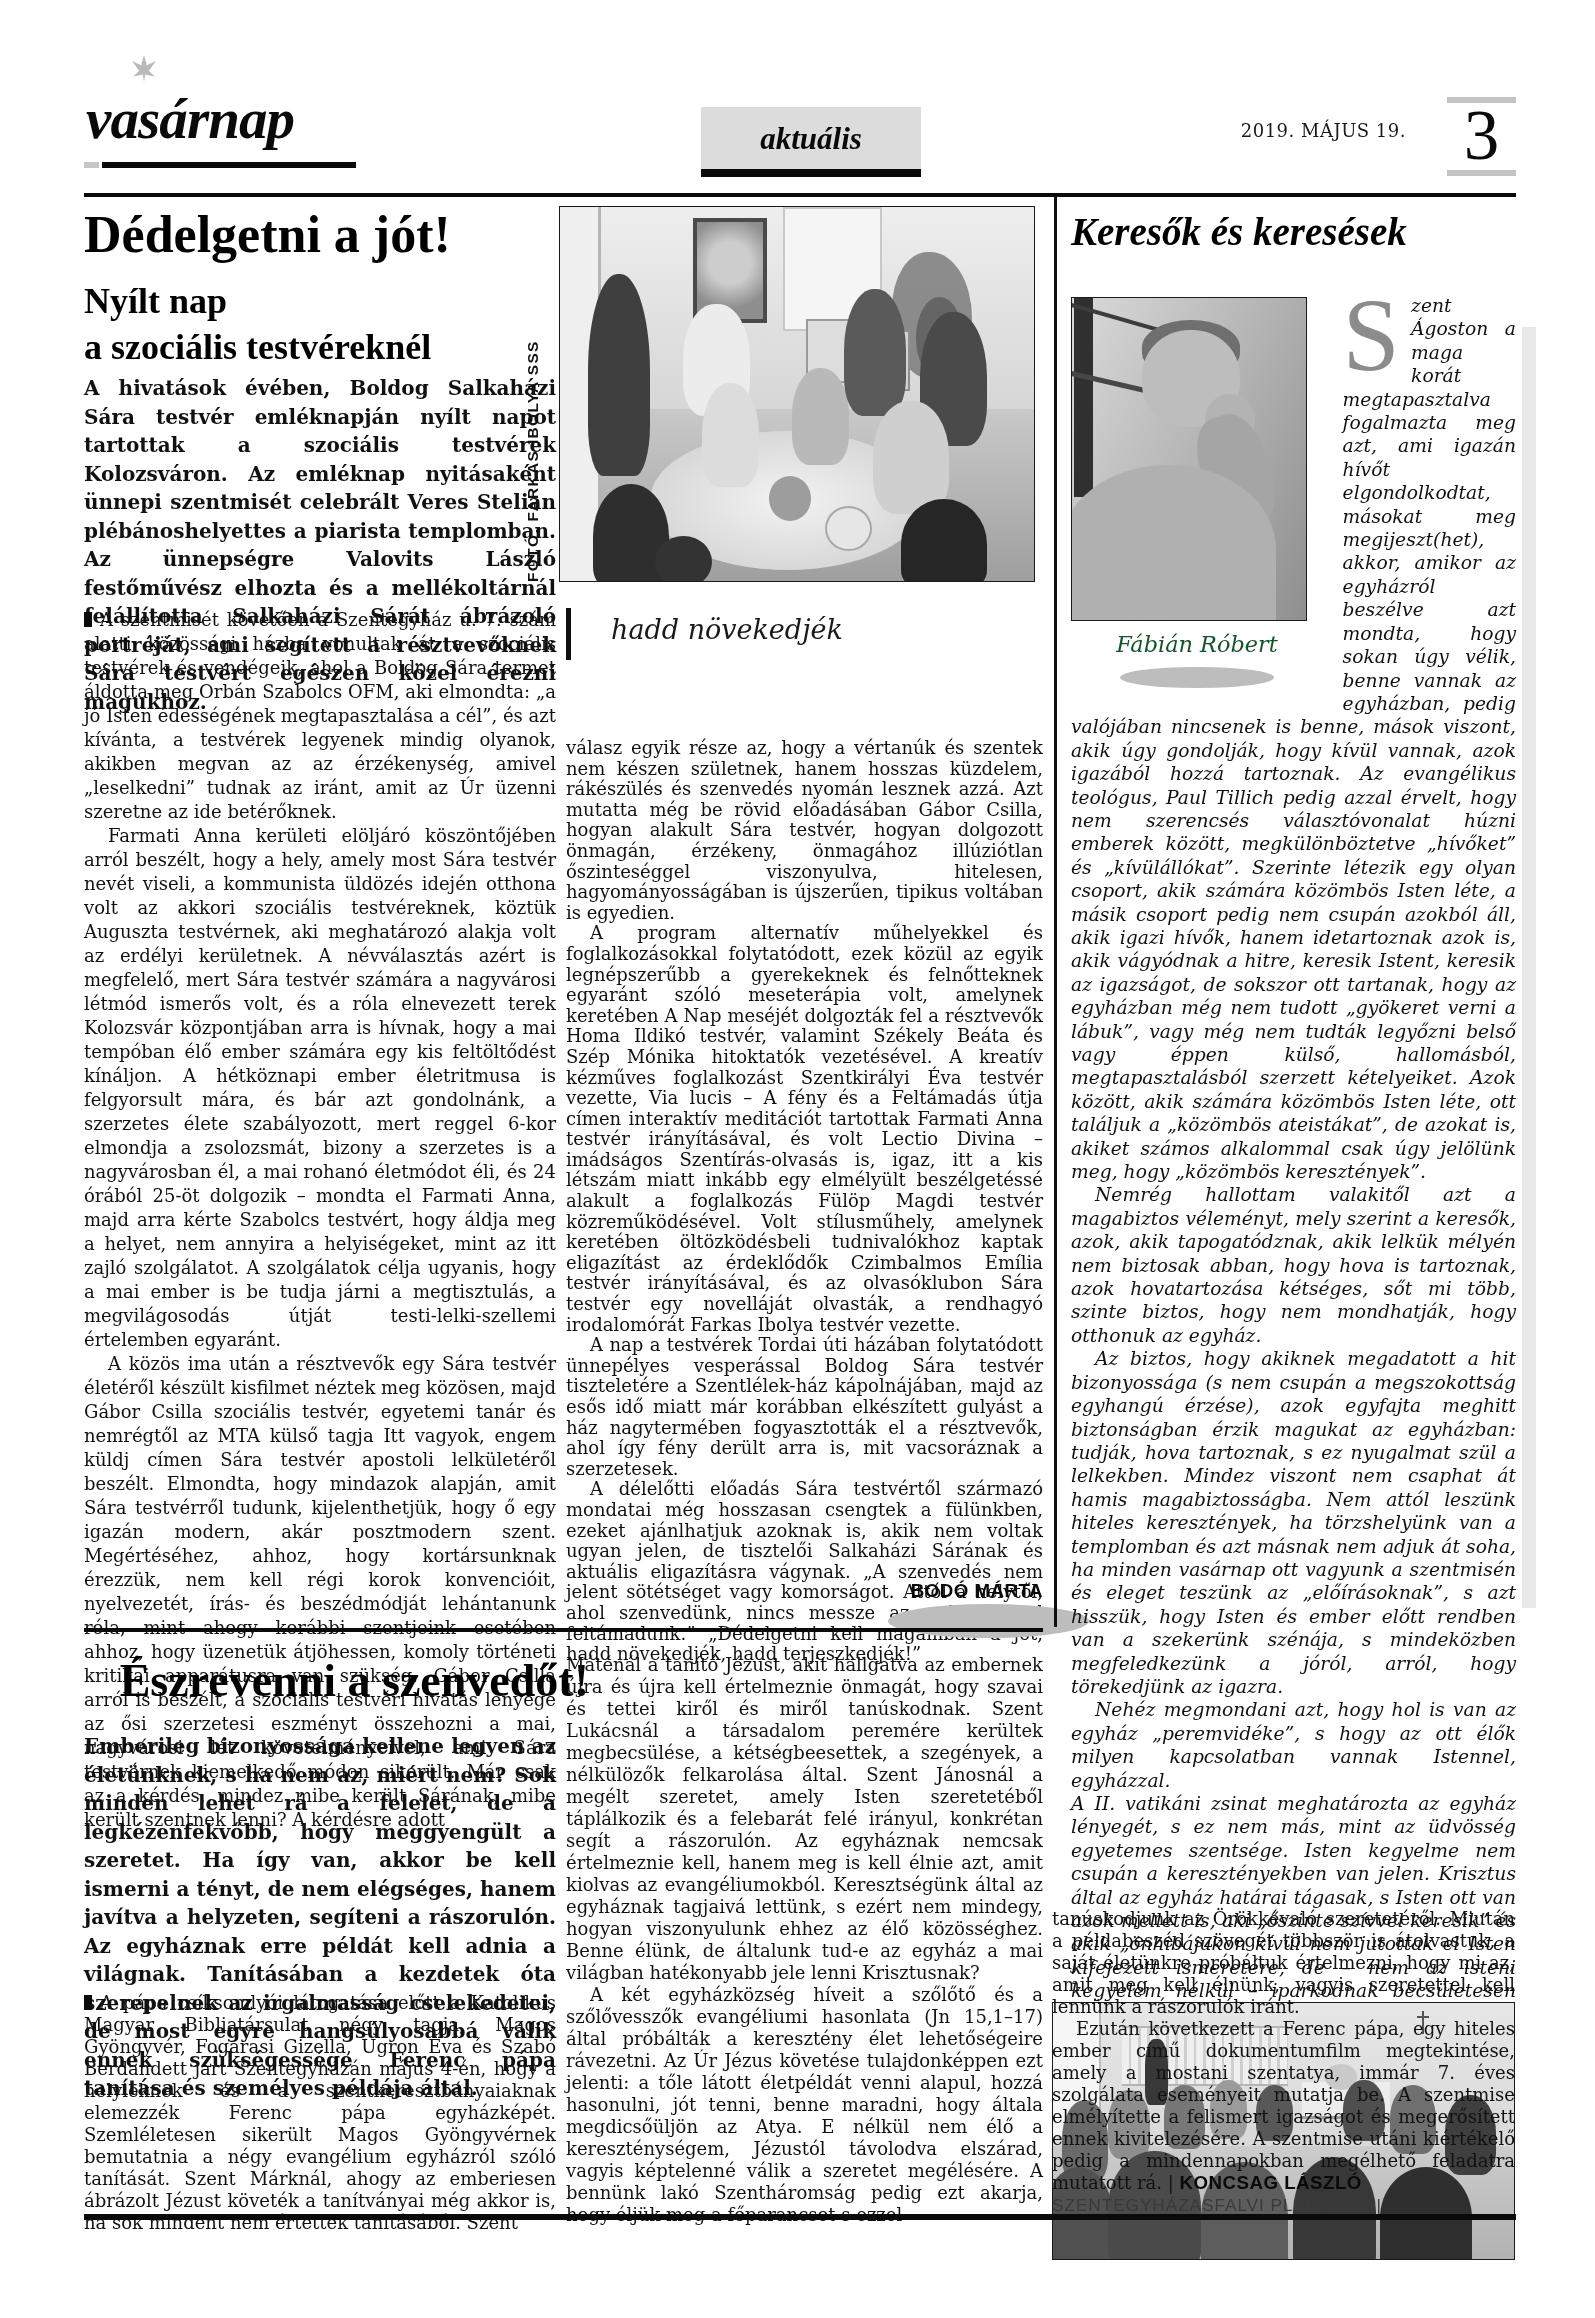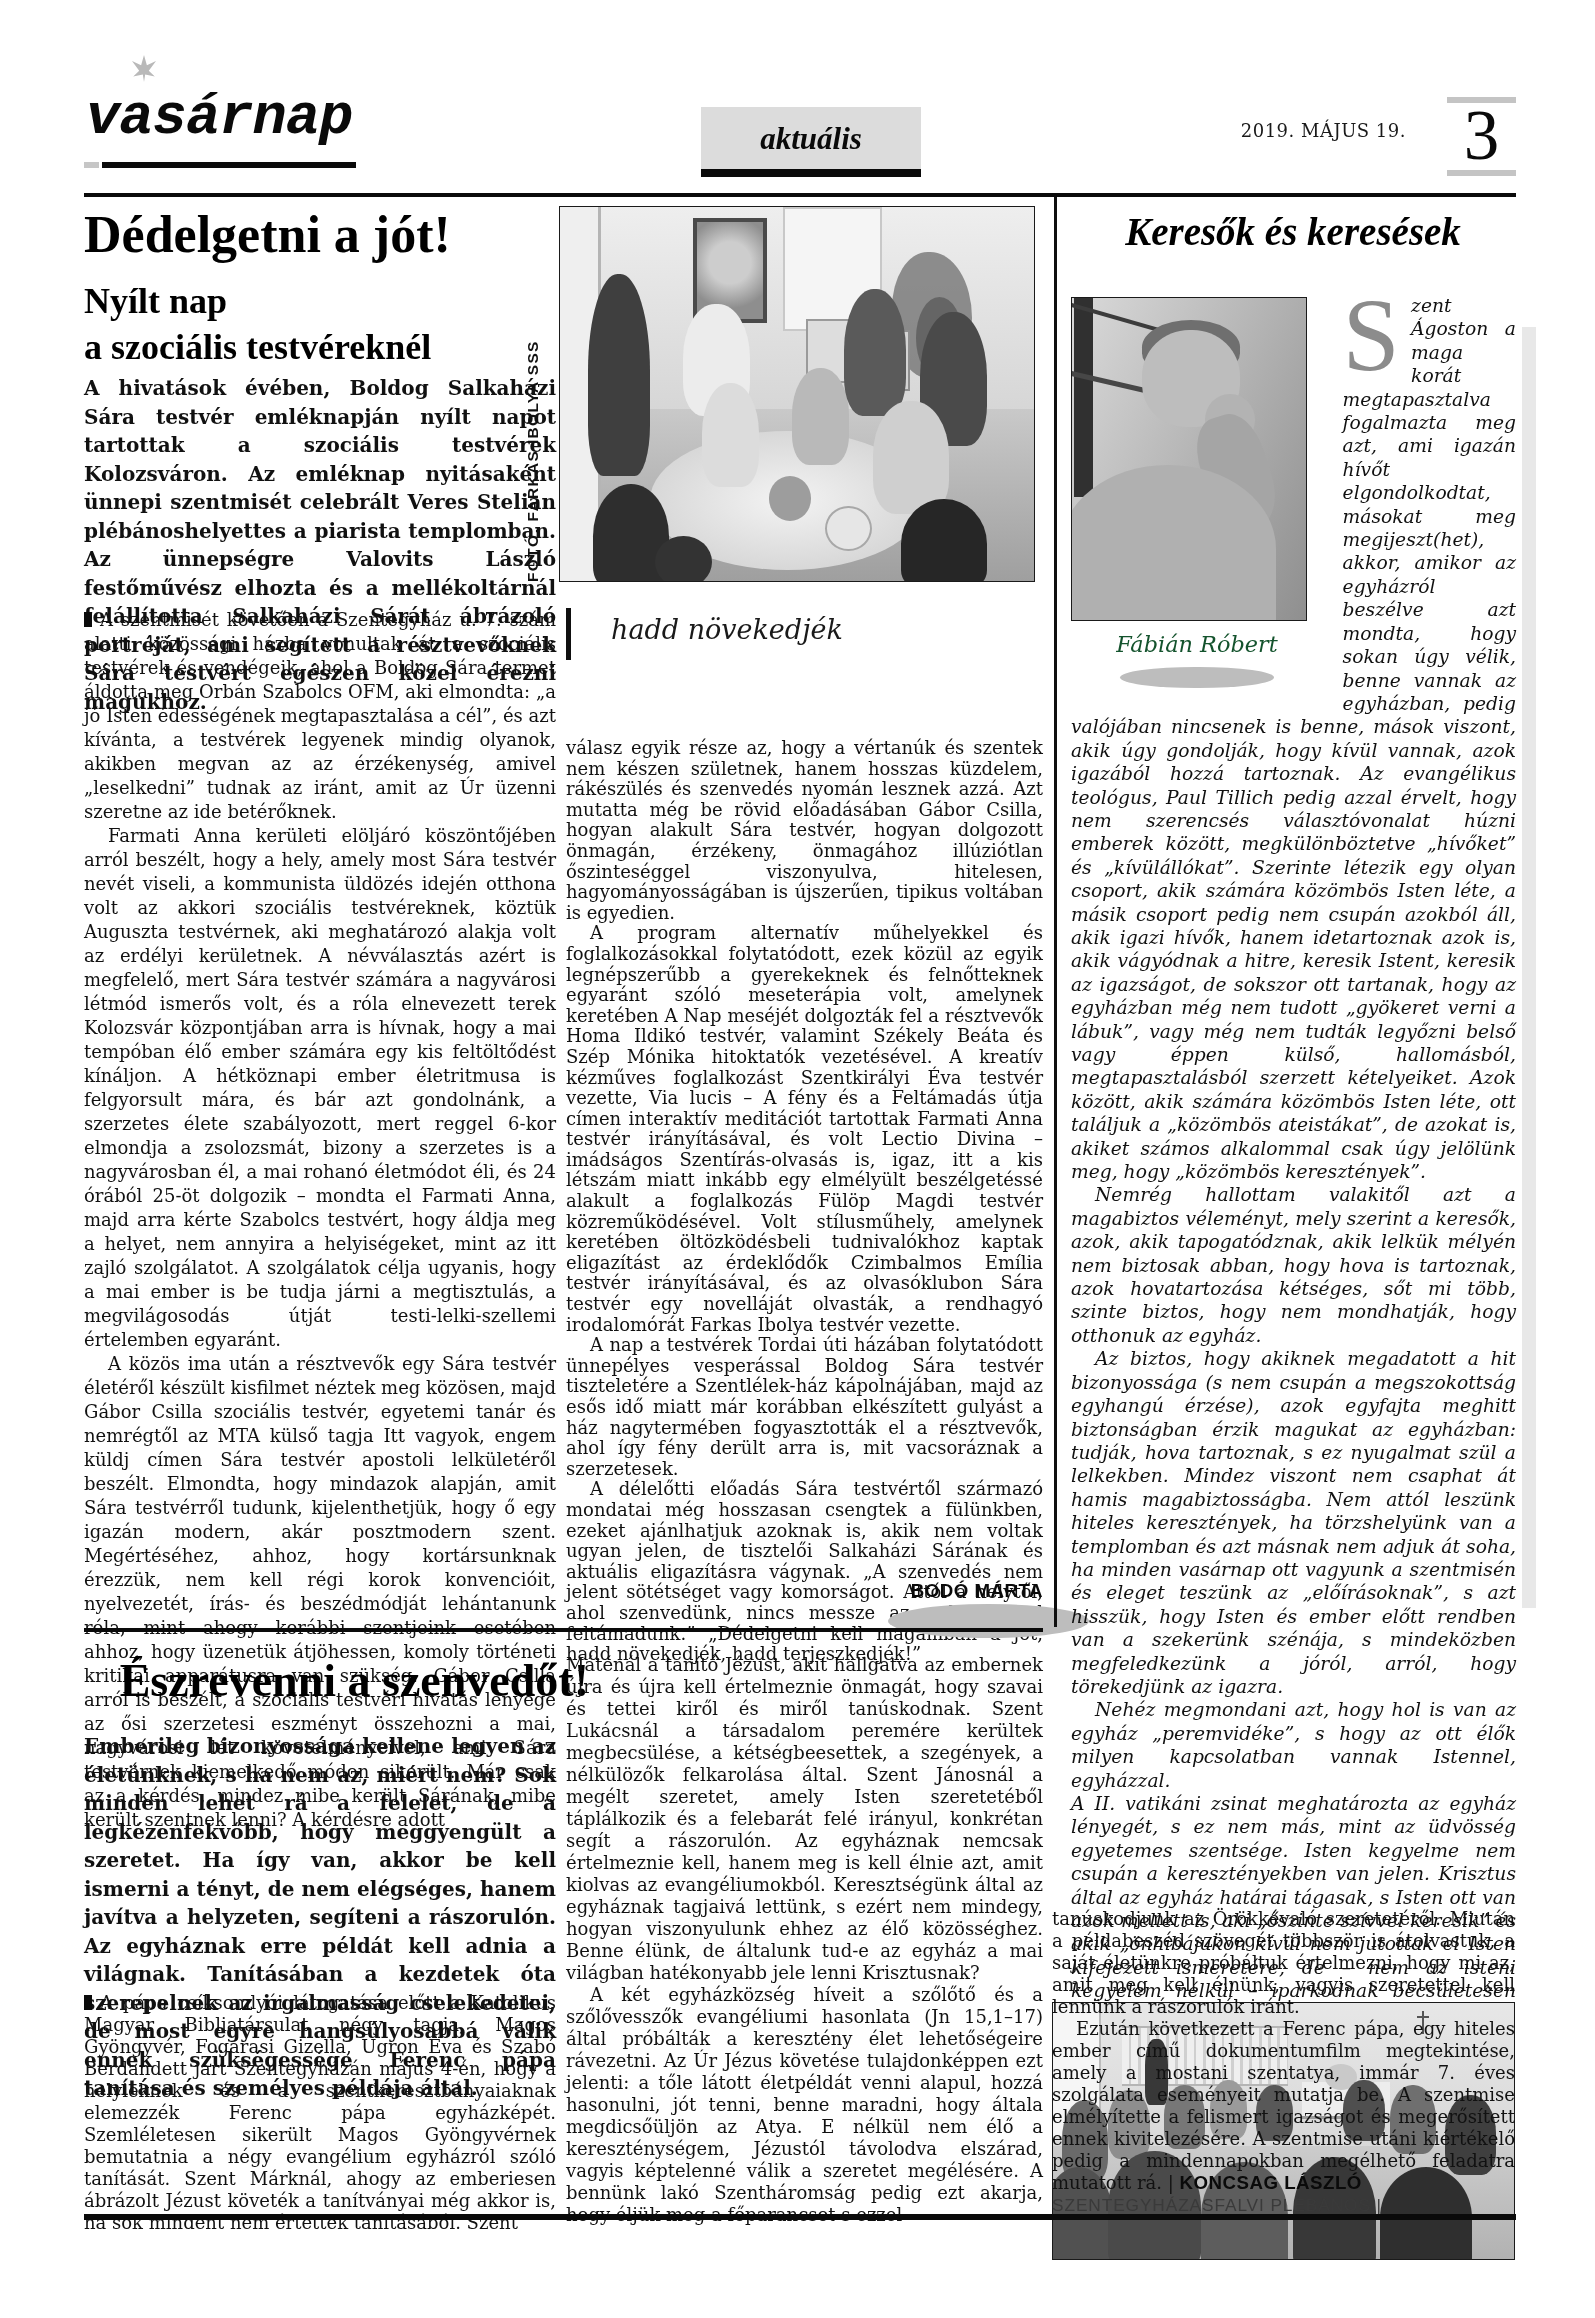--- a/index.html
+++ b/index.html
@@ -58,21 +58,21 @@
   .vline{background:#0f0f0f;}
   .scan-strip{background:#e8e8e8;}
   .shape{position:absolute;}
 </style>
 </head>
 <body>
 
 <div id="page">
 
   <div class="abs flame" style="left:132px;top:55px;"></div>
-  <div class="abs brand" style="left:86px;top:86px;font-family:Liberation Mono, monospace;">vasárnap</div>
+  <div class="abs brand" style="left:86px;top:86px;">vasárnap</div>
   <div class="abs brand-rule-sq" style="left:84px;top:162px;width:15px;"></div>
   <div class="abs brand-rule" style="left:102px;top:162px;width:254px;"></div>
 
   <div class="abs section-badge" style="left:701px;top:107px;width:220px;height:63px;">aktuális</div>
   <div class="abs section-badge-bar" style="left:701px;top:169px;width:220px;"></div>
 
   <div class="abs issue-date" style="left:1196px;top:120px;width:210px;">2019. MÁJUS 19.</div>
 
   <div class="abs graybar" style="left:1447px;top:97px;width:69px;"></div>
   <div class="abs pageno" style="left:1447px;top:100px;width:69px;">3</div>
@@ -129,21 +129,21 @@
     <p>A nap a testvérek Tordai úti házában folytatódott ünnepélyes vesperással Boldog Sára testvér tiszteletére a Szentlélek-ház kápolnájában, majd az esős idő miatt már korábban elkészített gulyást a ház nagytermében fogyasztották el a résztvevők, ahol így fény derült arra is, mit vacsoráznak a szerzetesek.</p>
     <p>A délelőtti előadás Sára testvértől származó mondatai még hosszasan csengtek a fülünkben, ezeket ajánlhatjuk azoknak is, akik nem voltak ugyan jelen, de tisztelői Salkaházi Sárának és aktuális eligazításra vágynak. „A szenvedés nem jelent sötétséget vagy komorságot. Attól a helytől, ahol szenvedünk, nincs messze az a hely, ahol feltámadunk.” „Dédelgetni kell magamban a jót, hadd növekedjék, hadd terjeszkedjék!”</p>
   </div>
 
   <div class="abs ellipse" style="left:888px;top:1604px;width:201px;height:34px;"></div>
   <div class="abs byline" style="left:566px;top:1580px;width:477px;">BODÓ MÁRTA</div>
 
   <div class="abs vline" style="left:1054px;top:197px;width:2.8px;height:1430px;"></div>
   <div class="abs scan-strip" style="left:1522px;top:327px;width:14px;height:1281px;"></div>
 
-  <div class="abs op-title" style="left:1071px;top:209px;width:444px;text-align:center;">Keresők és keresések</div>
+  <div class="abs op-title" style="left:1071px;top:209px;width:444px;">Keresők és keresések</div>
 
   <div class="abs op-body" style="left:1071px;top:294px;width:445px;">
     <div class="op-photoblock">
       <div class="photo-frame" style="width:234px;height:322px;">
         <div class="shape" style="left:0;top:0;right:0;bottom:0;background:linear-gradient(115deg,#dadada 0%,#b9b9b9 45%,#8f8f8f 100%);"></div>
         <div class="shape" style="left:1%;top:0;width:8%;height:62%;background:#303030;"></div>
         <div class="shape" style="left:-4%;top:8%;width:70%;height:4.2px;background:#3c3c3c;transform:rotate(16deg);"></div>
         <div class="shape" style="left:-6%;top:26%;width:52%;height:5.1px;background:#474747;transform:rotate(13deg);"></div>
         <div class="shape" style="left:30%;top:7%;width:42%;height:17%;background:#6f6f6f;border-radius:50% 50% 40% 40%;"></div>
         <div class="shape" style="left:30%;top:10%;width:42%;height:30%;background:#bdbdbd;border-radius:48% 48% 44% 44%;"></div>

